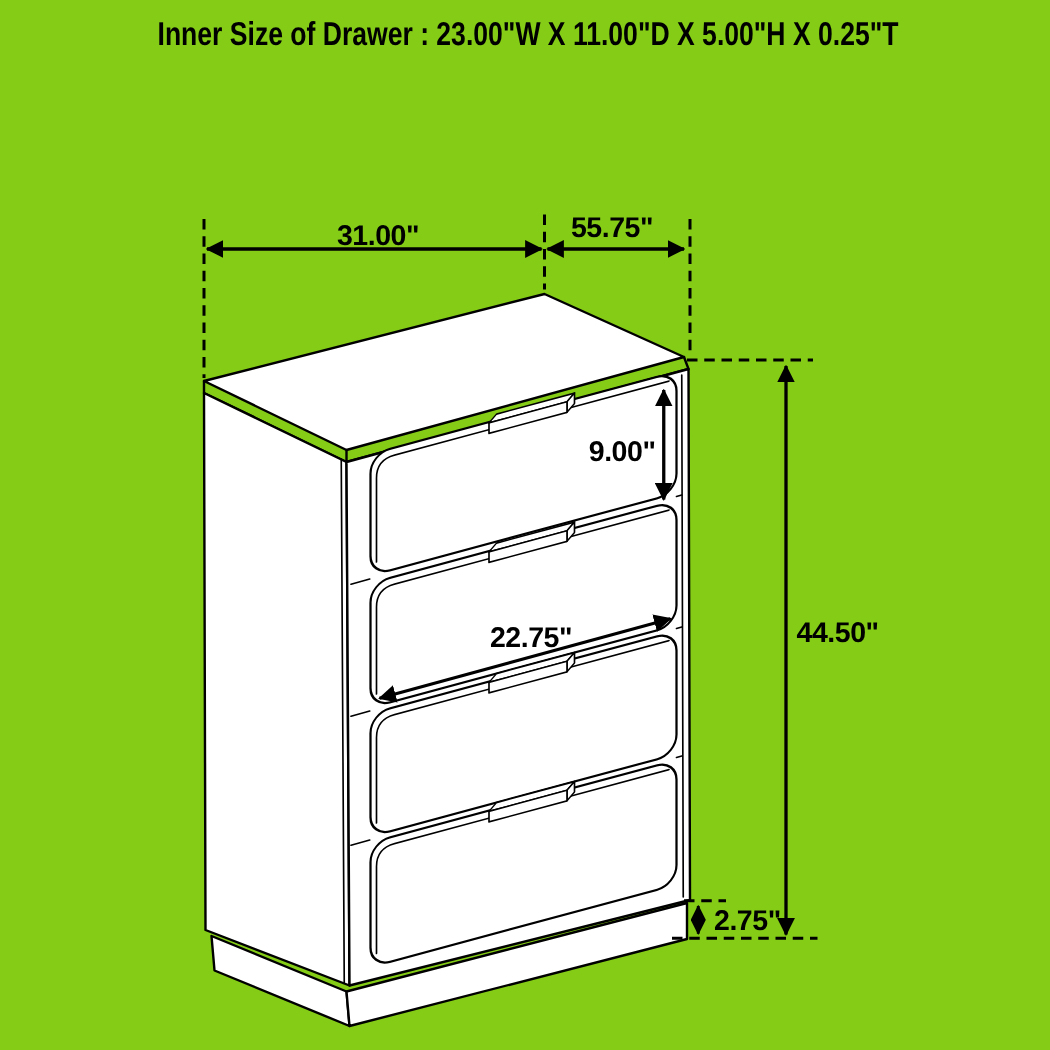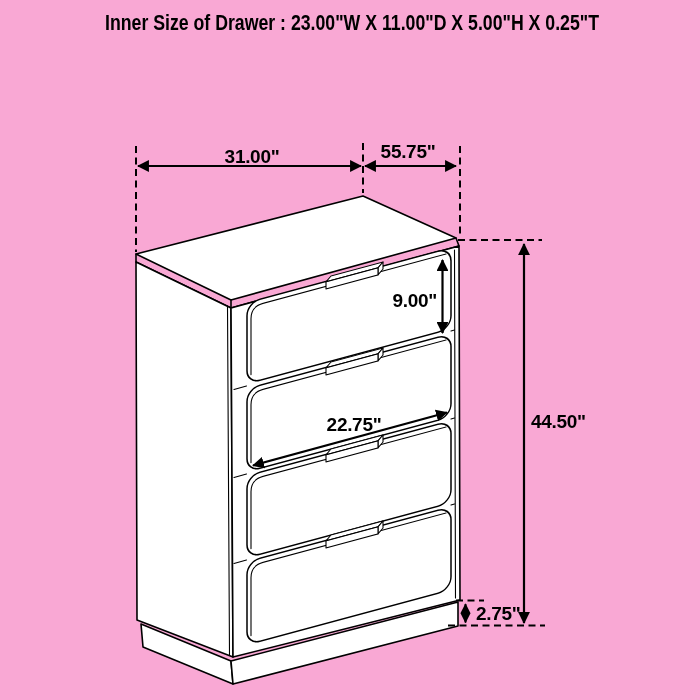--- a/index.html
+++ b/index.html
@@ -1,17 +1,17 @@
 <!DOCTYPE html>
 <html><head>
 <meta charset="utf-8">
 <style>
   html,body { margin:0; padding:0; background:#ffffff; }
   .frame {
-    width:700px; height:700px; position:relative; background:#f9a8d4;
+    width:700px; height:700px; position:relative; background:#84cc16;
     font-family:"Liberation Sans", sans-serif; overflow:hidden;
   }
   svg text { fill:#000000; }
   .title-text {
     font-family:"Liberation Sans", sans-serif;
     font-weight:bold; font-size:22px;
   }
   .dim-text {
     font-family:"Liberation Sans", sans-serif;
     font-weight:bold; font-size:19px; letter-spacing:-0.3px;

